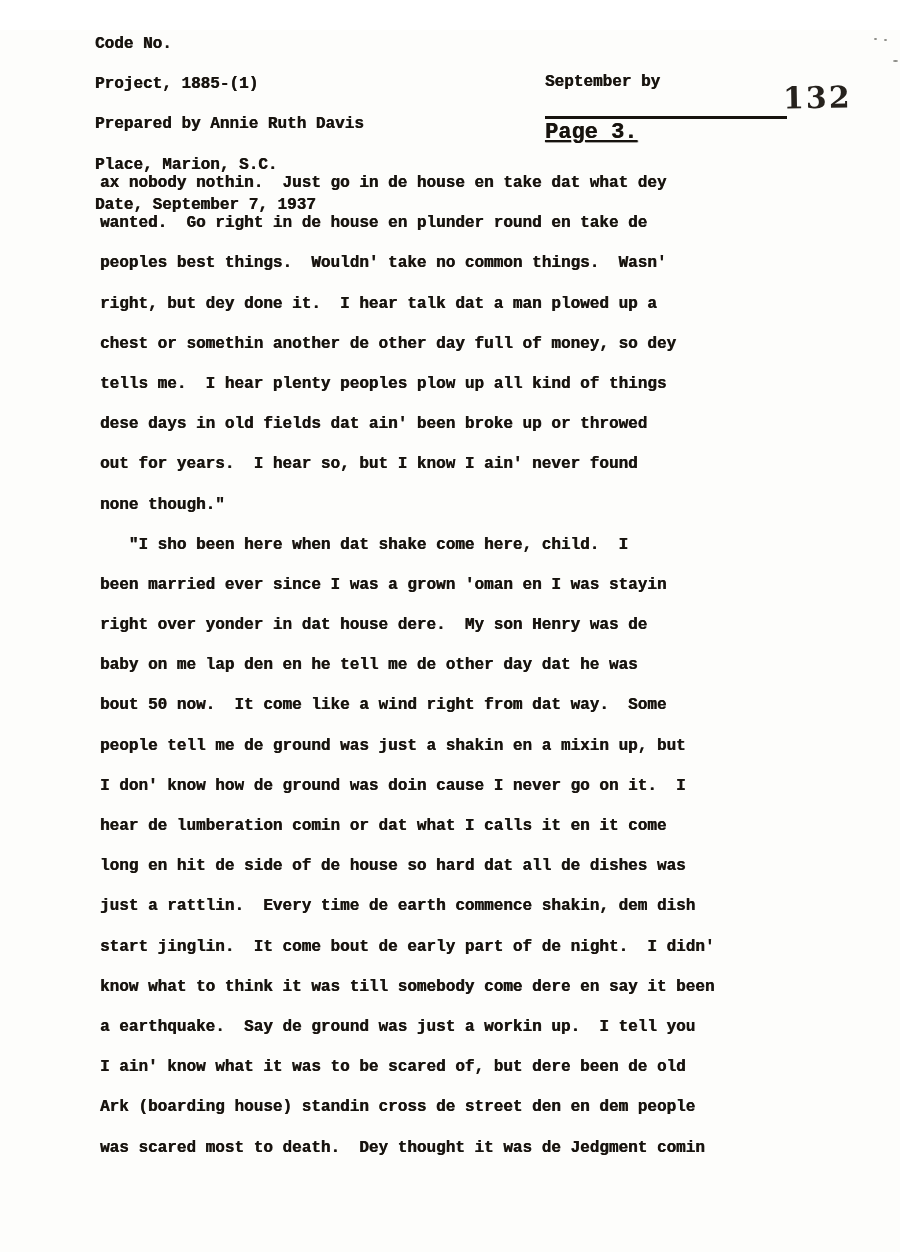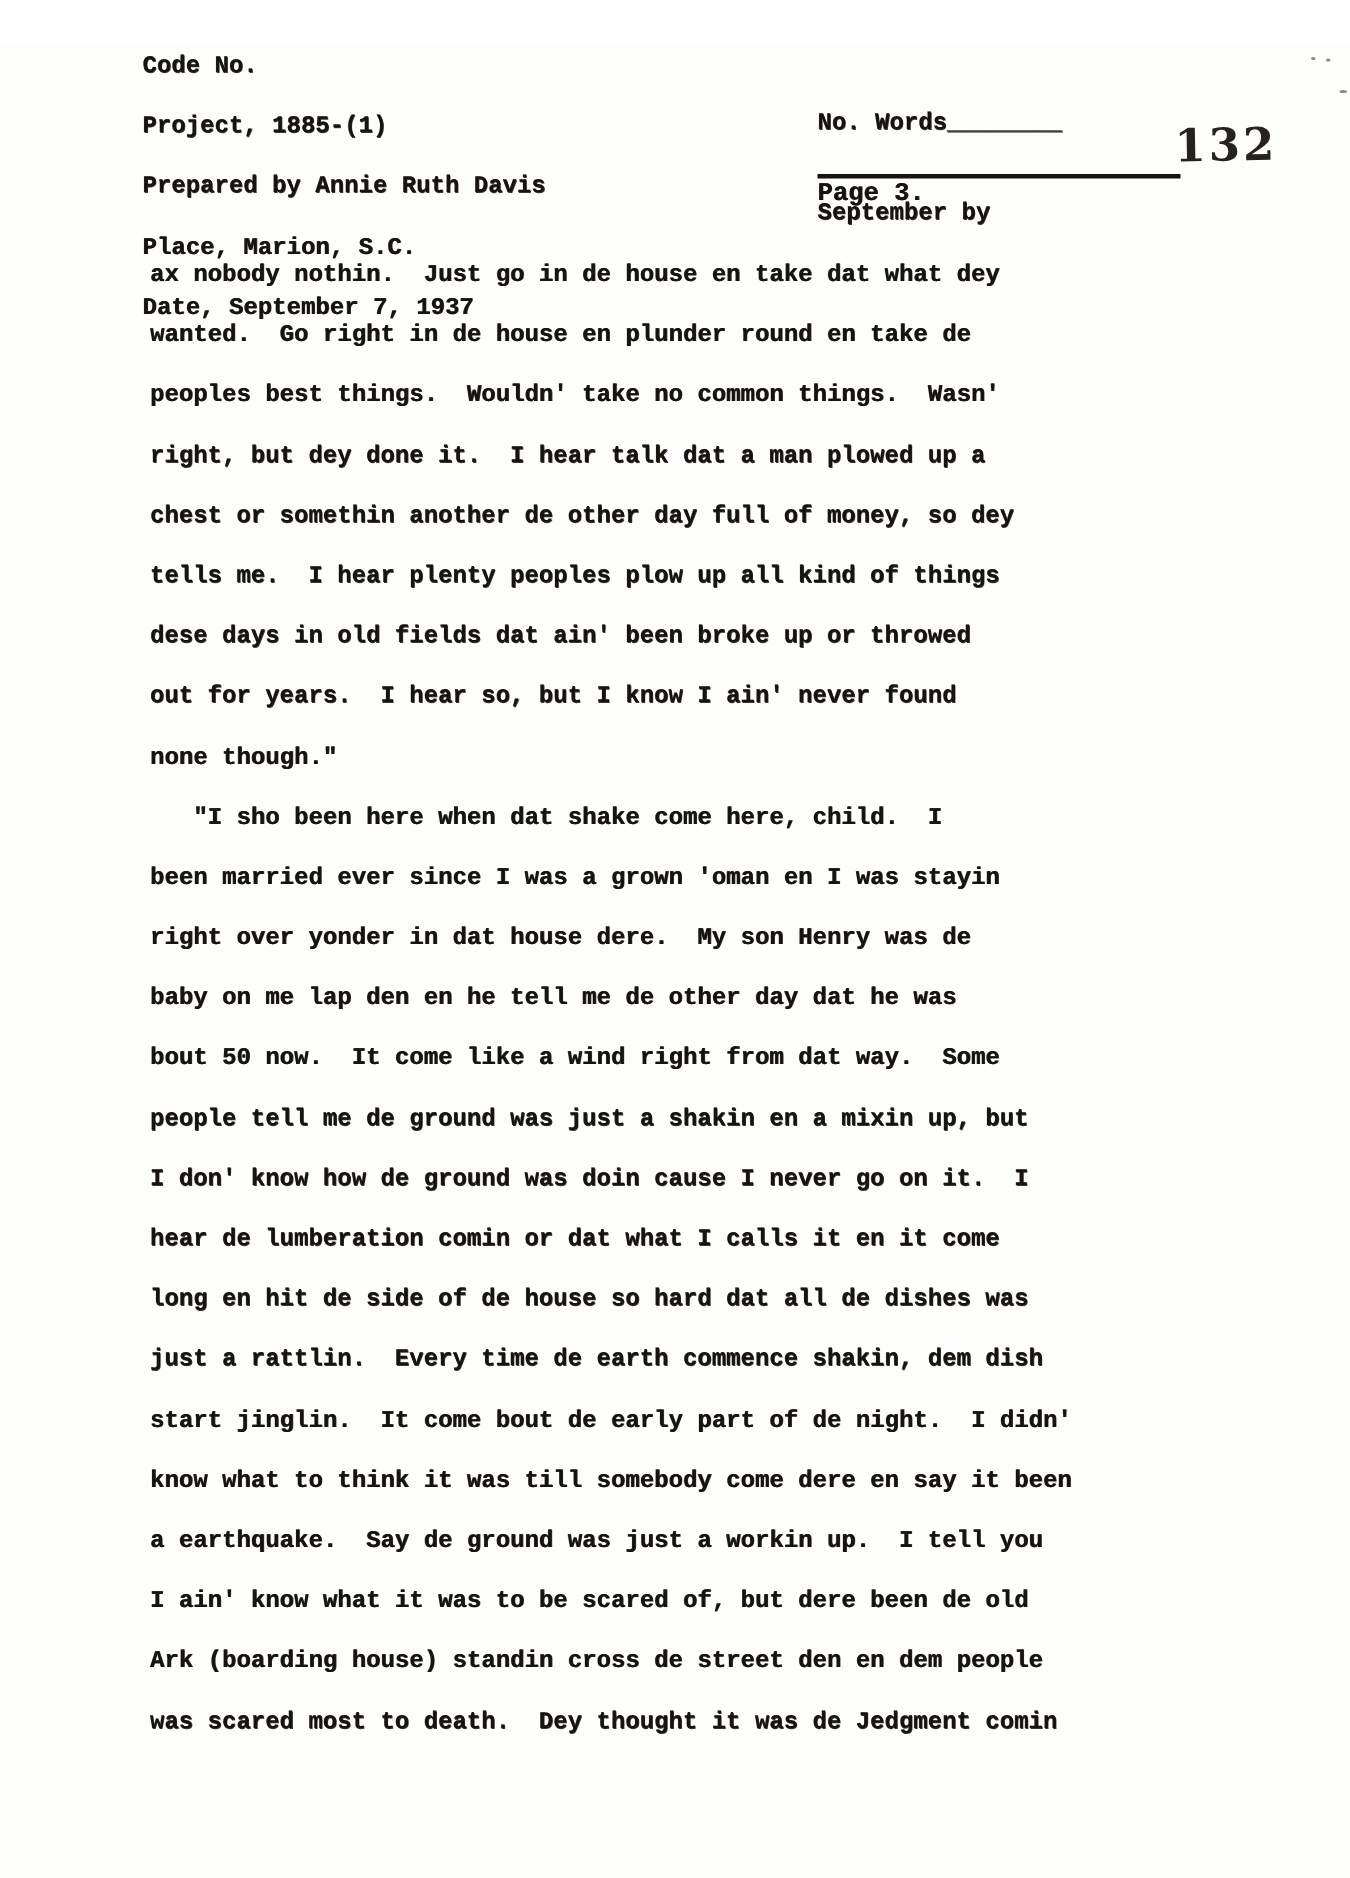--- a/index.html
+++ b/index.html
@@ -55,21 +55,22 @@
     font-weight: 600;
     font-size: 30px;
     letter-spacing: 2px;
     color: #26221d;
     transform: rotate(-1deg);
   }
   .page-label {
     position: absolute;
     left: 545px;
     top: 90px;
-    font-size: 17px;
+    font-size: 22px;
+    text-decoration: underline;
   }
   .body-text {
     position: absolute;
     left: 100px;
     top: 133px;
     width: 780px;
     font-size: 16px;
     line-height: 40.2px;
   }
   .tline { height: 40.2px; }
@@ -80,21 +81,20 @@
   .speck.s3 { left: 893px; top: 30px; width: 5px; height: 2px; }
 </style>
 </head>
 <body>
 
 <div class="page">
 
   <div class="header-left tw"><div class="tline">Code No.</div><div class="tline">Project, 1885-(1)</div><div class="tline">Prepared by Annie Ruth Davis</div><div class="tline">Place, Marion, S.C.</div><div class="tline">Date, September 7, 1937</div></div>
 
   <div class="header-right tw">
-    <div class="hr-line">No. Words________</div>
     <div class="hr-line">September by</div>
   </div>
 
   <div class="rule"></div>
 
   <div class="page-stamp">132</div>
 
   <div class="page-label tw">Page 3.</div>
 
   <div class="body-text tw"><div class="tline">ax nobody nothin.  Just go in de house en take dat what dey</div><div class="tline">wanted.  Go right in de house en plunder round en take de</div><div class="tline">peoples best things.  Wouldn' take no common things.  Wasn'</div><div class="tline">right, but dey done it.  I hear talk dat a man plowed up a</div><div class="tline">chest or somethin another de other day full of money, so dey</div><div class="tline">tells me.  I hear plenty peoples plow up all kind of things</div><div class="tline">dese days in old fields dat ain' been broke up or throwed</div><div class="tline">out for years.  I hear so, but I know I ain' never found</div><div class="tline">none though."</div><div class="tline">   "I sho been here when dat shake come here, child.  I</div><div class="tline">been married ever since I was a grown 'oman en I was stayin</div><div class="tline">right over yonder in dat house dere.  My son Henry was de</div><div class="tline">baby on me lap den en he tell me de other day dat he was</div><div class="tline">bout 50 now.  It come like a wind right from dat way.  Some</div><div class="tline">people tell me de ground was just a shakin en a mixin up, but</div><div class="tline">I don' know how de ground was doin cause I never go on it.  I</div><div class="tline">hear de lumberation comin or dat what I calls it en it come</div><div class="tline">long en hit de side of de house so hard dat all de dishes was</div><div class="tline">just a rattlin.  Every time de earth commence shakin, dem dish</div><div class="tline">start jinglin.  It come bout de early part of de night.  I didn'</div><div class="tline">know what to think it was till somebody come dere en say it been</div><div class="tline">a earthquake.  Say de ground was just a workin up.  I tell you</div><div class="tline">I ain' know what it was to be scared of, but dere been de old</div><div class="tline">Ark (boarding house) standin cross de street den en dem people</div><div class="tline">was scared most to death.  Dey thought it was de Jedgment comin</div></div>

